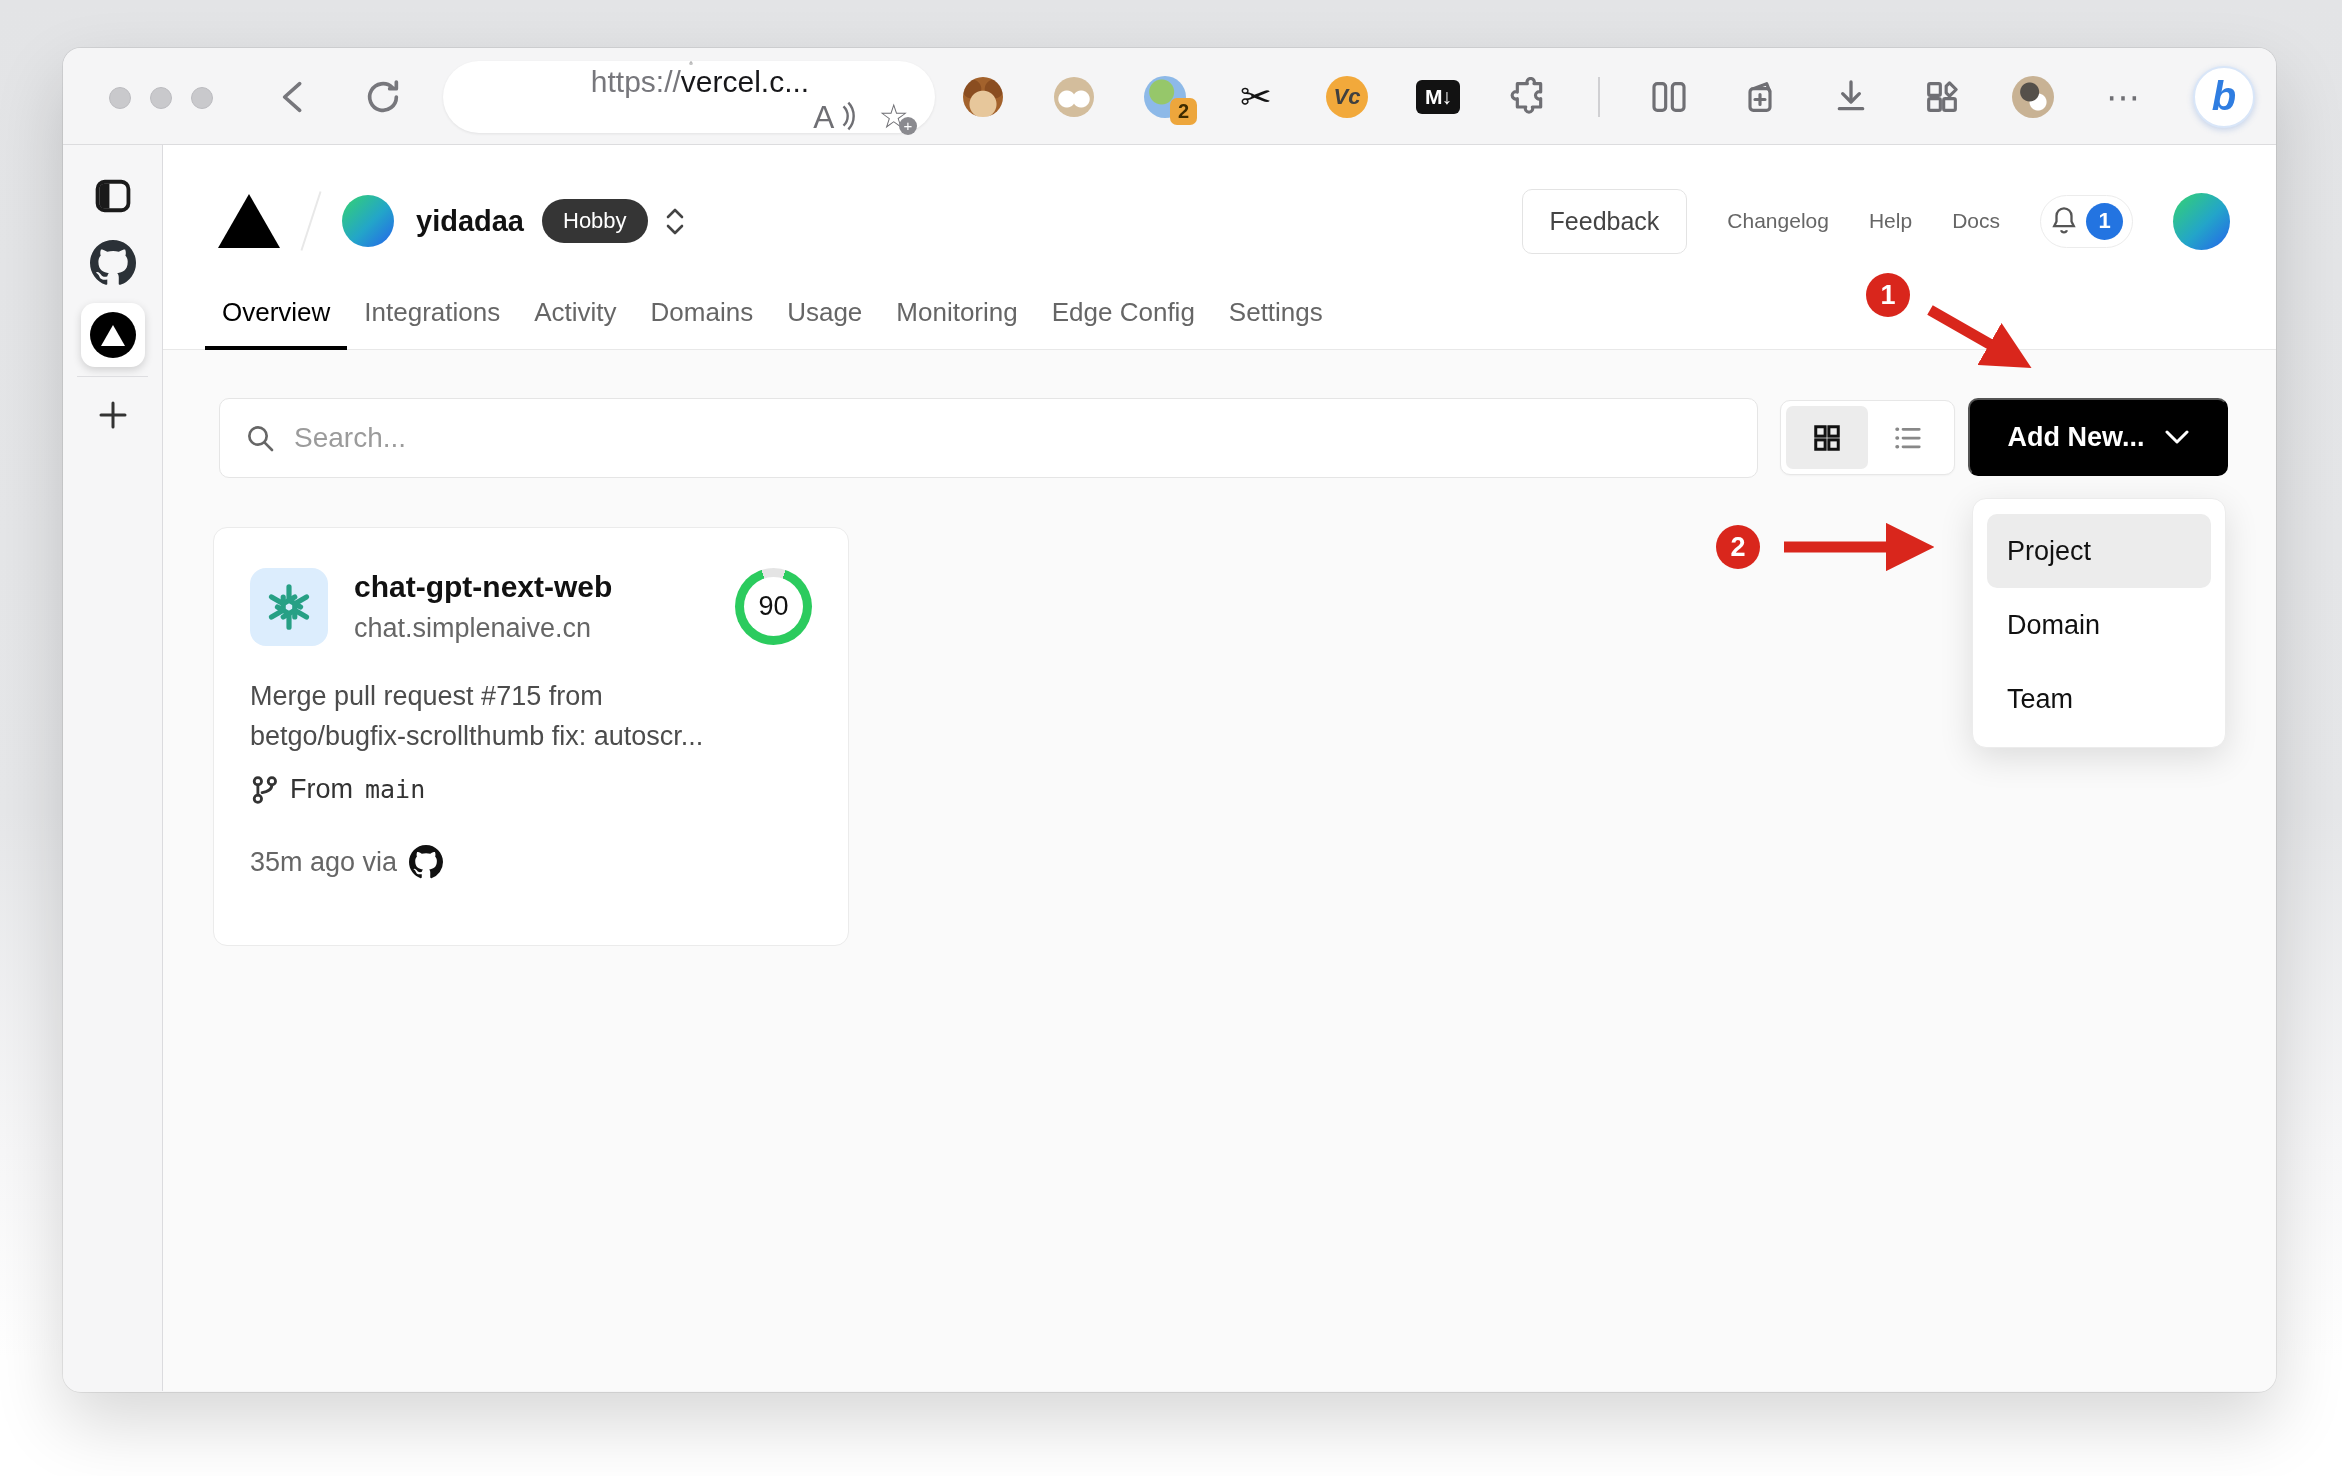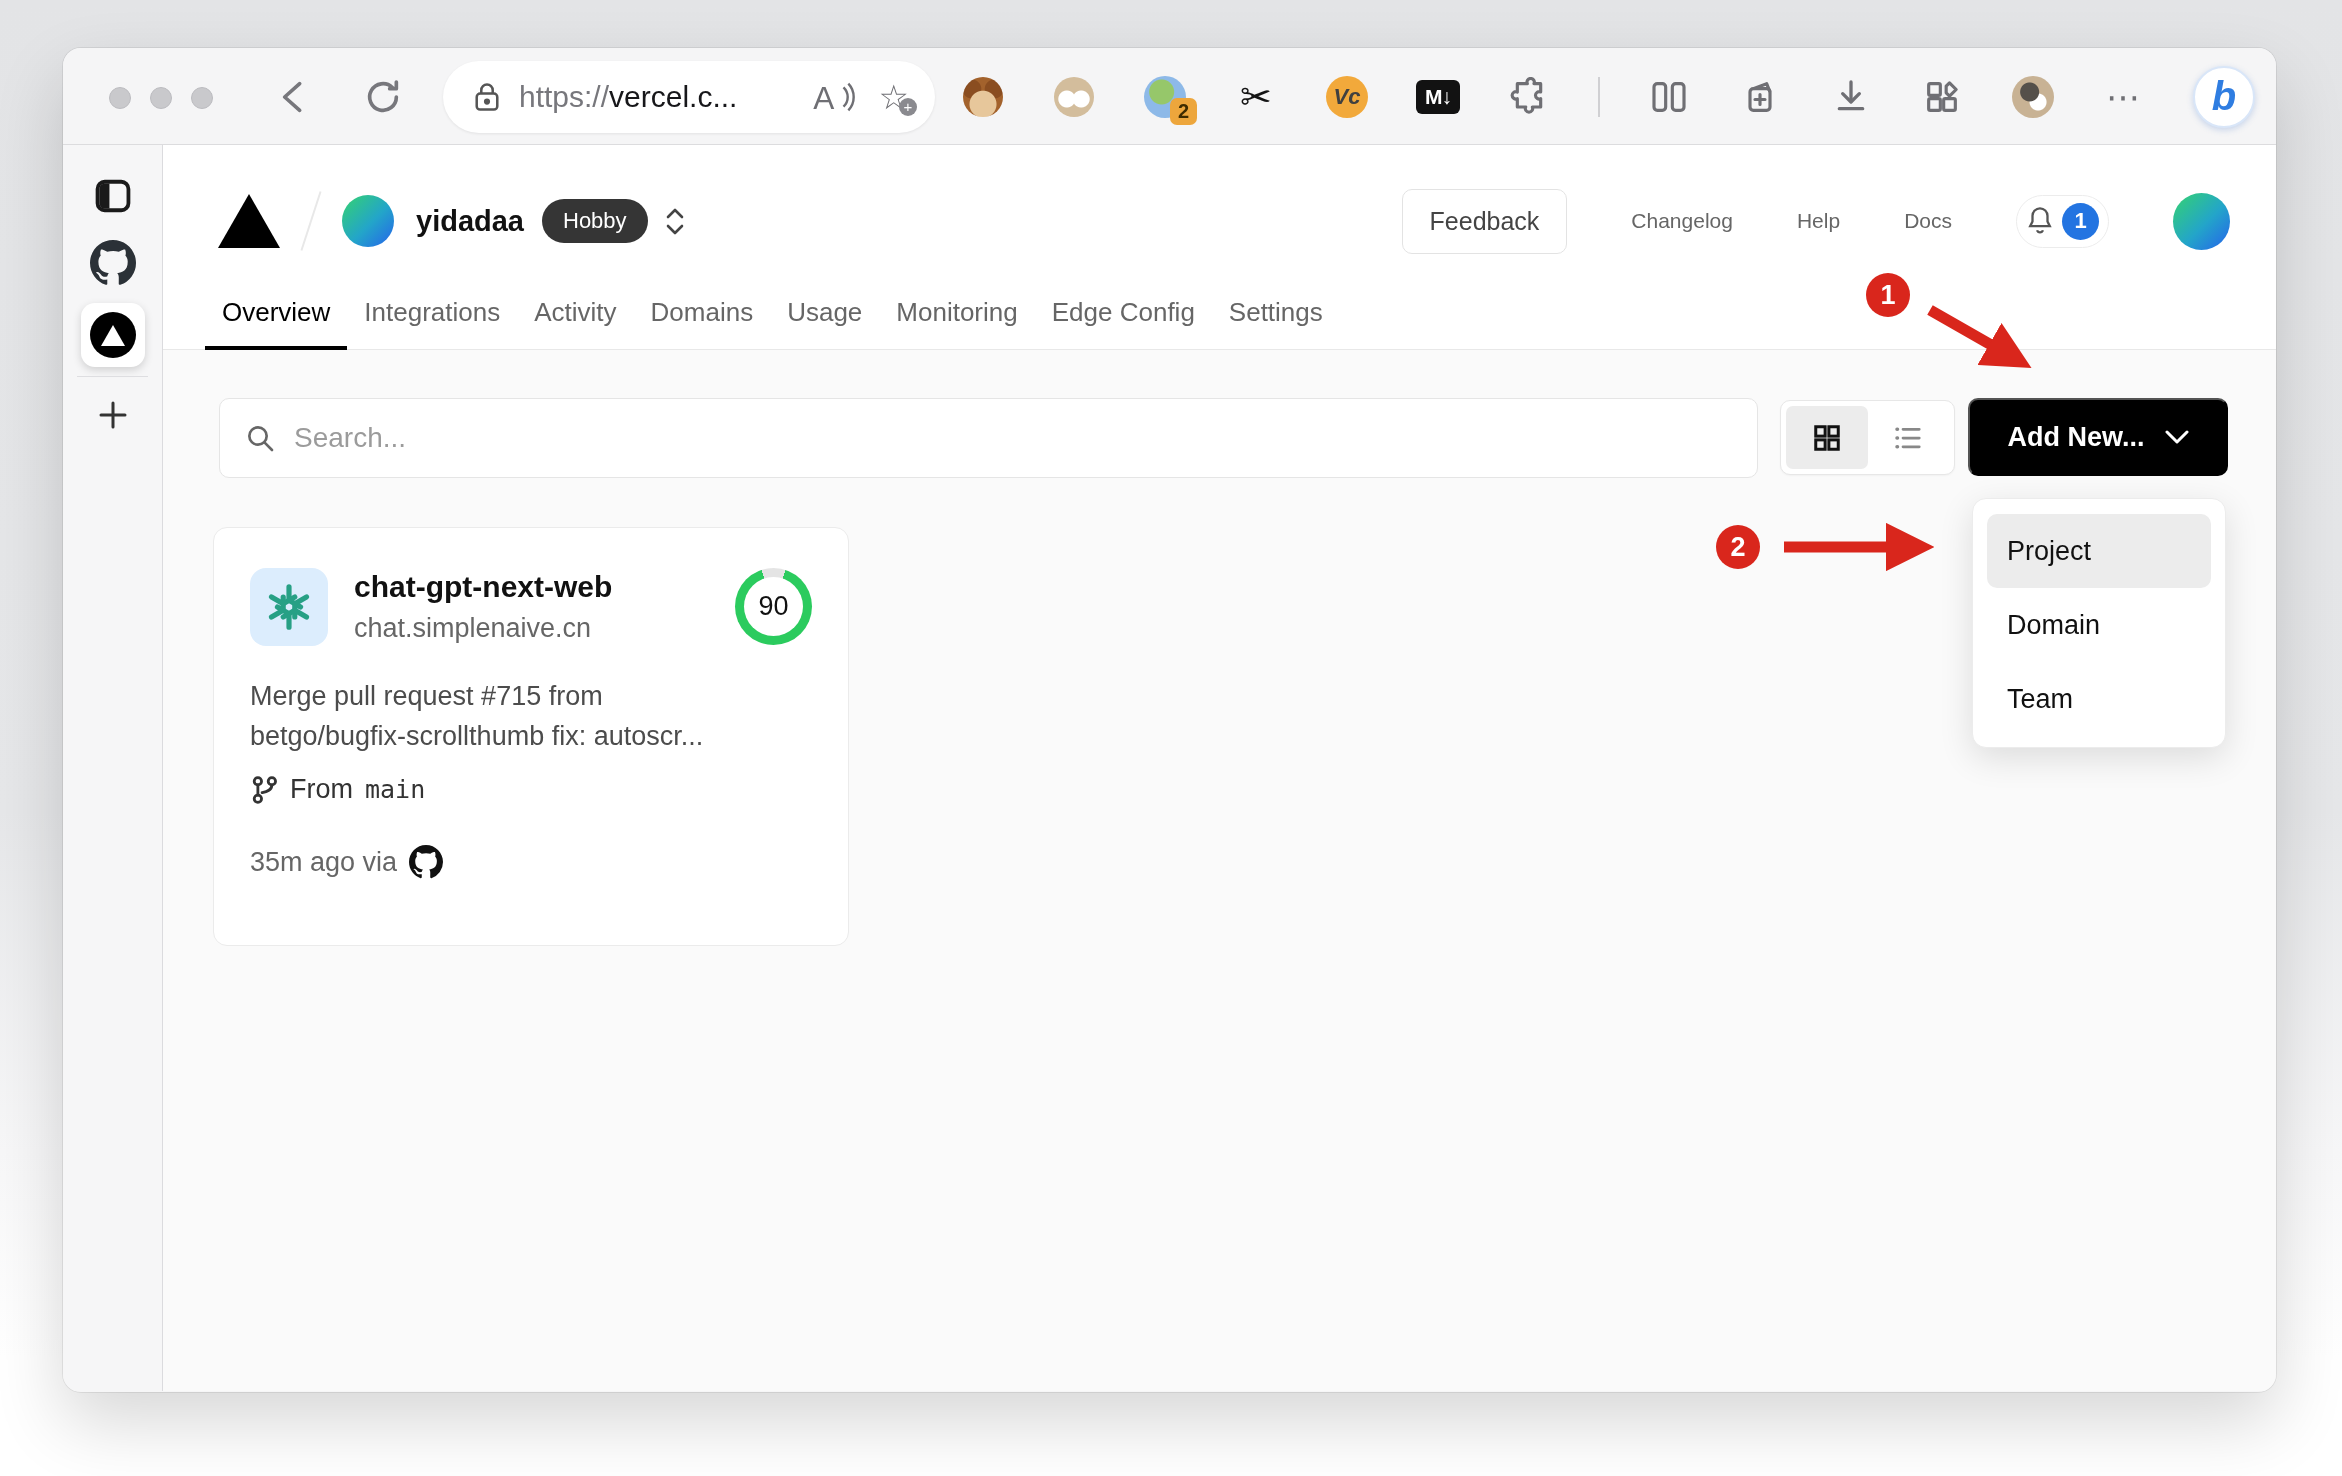--- a/index.html
+++ b/index.html
@@ -13,21 +13,21 @@
             background:#f6f6f7; border-radius:18px; overflow:hidden;
             box-shadow:0 0 0 1px rgba(0,0,0,.07), 0 30px 70px rgba(0,0,0,.16); }
 
   
   .toolbar { position:relative; height:97px; background:#f5f5f6; border-bottom:1px solid #dcdcde; }
   .lights { position:absolute; left:46px; top:39px; display:flex; gap:19px; }
   .light { width:22px; height:22px; border-radius:50%; background:#c9c9cc; border:1px solid #bcbcc0; }
   .nav-ic { position:absolute; top:0; height:97px; display:flex; align-items:center; color:#77777c; }
   .urlbar { position:absolute; left:380px; top:13px; width:492px; height:72px; background:#fff;
             border-radius:38px; display:flex; align-items:center; padding:0 26px 0 30px;
-            box-shadow:0 1px 3px rgba(0,0,0,.08); }
+            box-shadow:0 1px 3px rgba(0,0,0,.08);flex-direction:column; }
   .urltext { font-size:30px; margin-left:18px; color:#77777c; white-space:nowrap; }
   .urltext b { color:#17171a; font-weight:500; }
   .url-right { margin-left:auto; display:flex; align-items:center; gap:22px; color:#6f6f74; }
   .star { font-size:34px; color:#6f6f74; position:relative; line-height:1; }
   .star::after { content:"+"; position:absolute; right:-8px; bottom:-2px; width:18px; height:18px;
                  background:#8a8a8f; color:#fff; border-radius:50%; font-size:15px; line-height:18px;
                  text-align:center; }
   .extrow { position:absolute; left:898px; top:0; height:97px; display:flex; align-items:center; gap:47px; }
   .ext { width:44px; height:44px; display:flex; align-items:center; justify-content:center; position:relative; }
   .monkey { width:40px; height:40px; border-radius:50%;
@@ -70,21 +70,21 @@
   .page { flex:1; background:#fafafa; position:relative; overflow:hidden;text-decoration:underline; }
   .page-header { position:absolute; left:0; right:0; top:0; height:205px; background:#fff;
                  border-bottom:1px solid #e8e8e8; }
   .hdr-row { position:absolute; left:55px; right:46px; top:24px; height:104px; display:flex; align-items:center; }
   .slash { width:2px; height:62px; background:#e8e8e8; transform:rotate(18deg); margin:0 30px; }
   .team-av { width:52px; height:52px; border-radius:50%; background:linear-gradient(135deg,#35d36f 0%,#23a5c9 55%,#2563eb 100%); }
   .team-name { margin-left:22px; font-size:29px; font-weight:600; color:#111; }
   .plan-pill { margin-left:18px; background:#353535; color:#fff; font-size:22px; font-weight:500;
                padding:9px 21px; border-radius:999px; }
   .updown { margin-left:18px; display:flex; flex-direction:column; gap:5px; align-items:center; }
-  .hdr-right { margin-left:auto; display:flex; align-items:center; gap:64px; }
+  .hdr-right { margin-left:auto; display:flex; align-items:center; gap:40px; }
   .feedback-btn { border:1px solid #e3e3e3; background:#fff; border-radius:10px; padding:17px 27px;
                   font-size:25px; color:#444; }
   .hdr-link { font-size:21px; color:#666; }
   .bell-pill { width:93px; height:53px; border:1px solid #ececec; border-radius:27px; background:#fff;
                display:flex; align-items:center; justify-content:center; gap:8px; }
   .bell-badge { width:37px; height:37px; border-radius:50%; background:#2374e1; color:#fff; font-size:22px;
                 display:flex; align-items:center; justify-content:center; font-weight:600; }
   .user-av { width:57px; height:57px; border-radius:50%; background:linear-gradient(135deg,#35d36f 0%,#23a5c9 55%,#2563eb 100%); }
   .tabs { position:absolute; left:42px; bottom:-1px; display:flex; }
   .tab { padding:0 17px; height:72px; display:flex; align-items:center; font-size:26px; color:#666;

